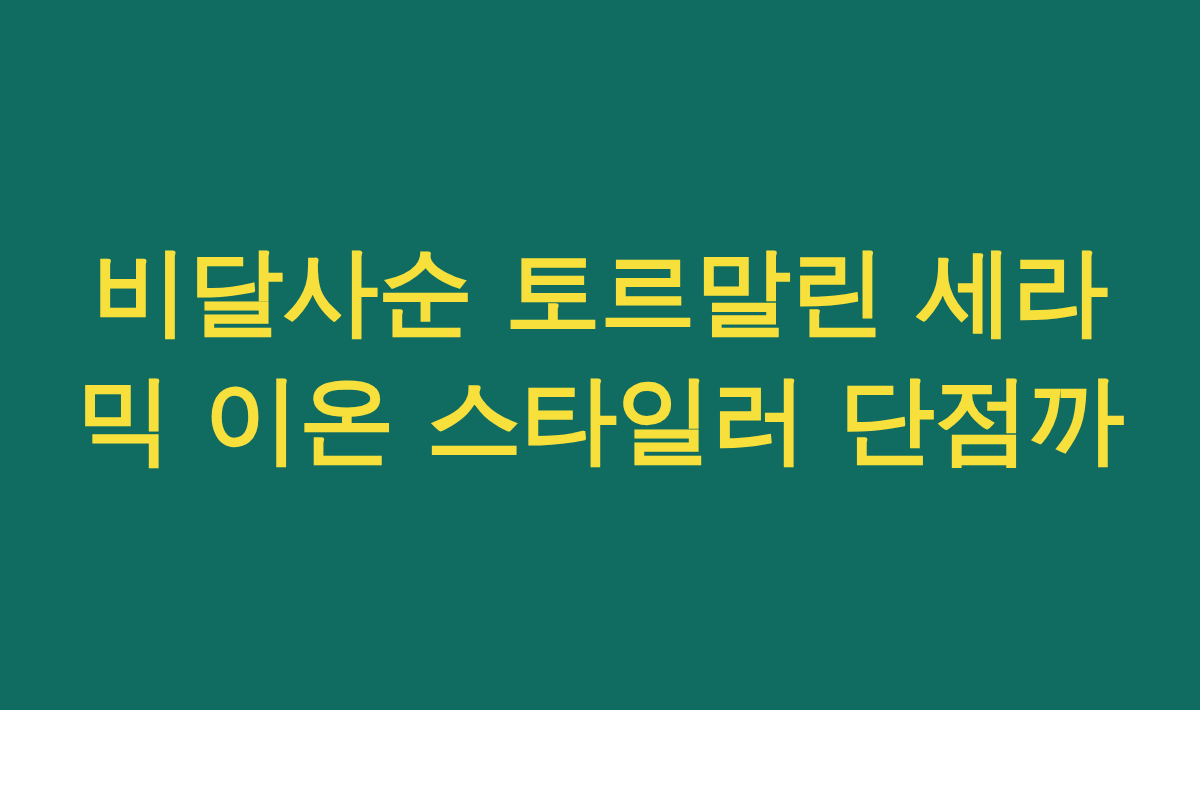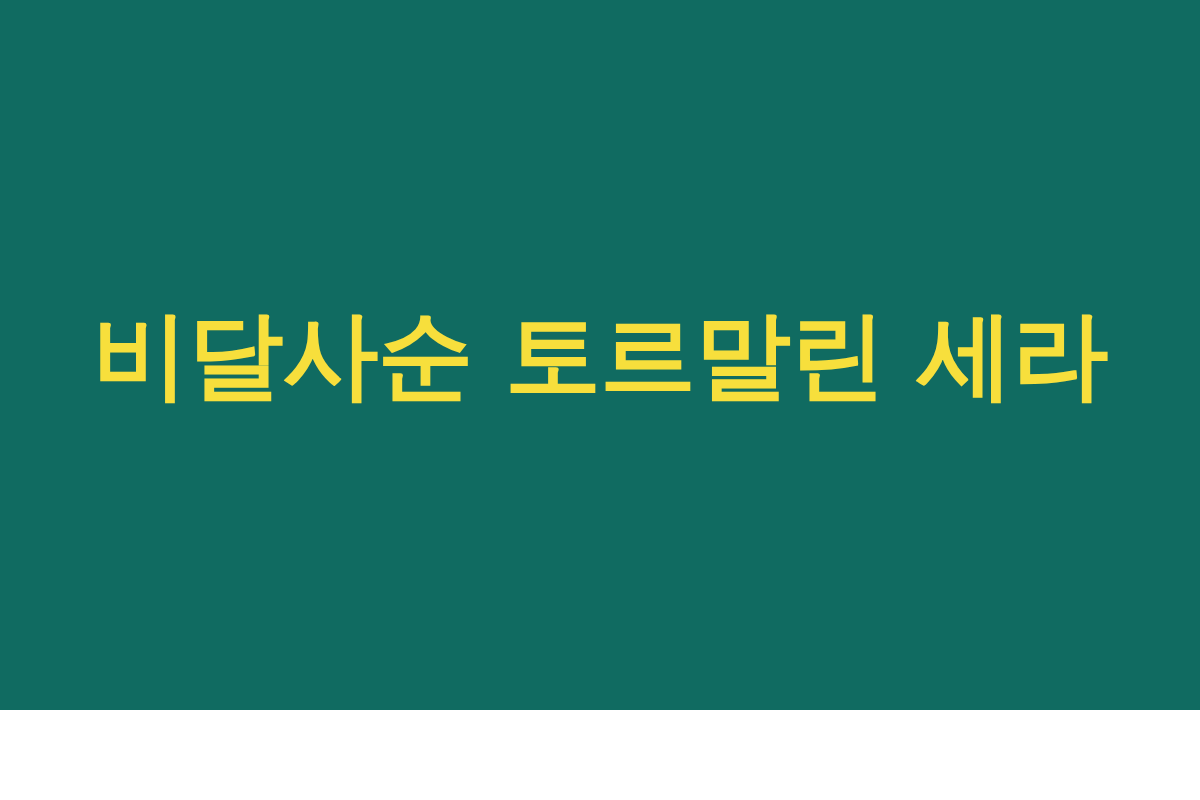--- a/index.html
+++ b/index.html
@@ -50,17 +50,18 @@
 </style>
 </head>
 <body>
 
 <div id="thumbnail-canvas" style="background-color: rgb(16, 107, 97);">
 
   <div id="title-block">
 
     <span class="title-line title-line-1" style="color: rgb(247, 223, 60);">비달사순 토르말린 세라</span>
 
+    <span class="title-line title-line-2" style="color: rgb(247, 223, 60);">믹 이온 스타일러 단점까</span>
 
 
   </div>
 
 </div>
 
 </body></html>

